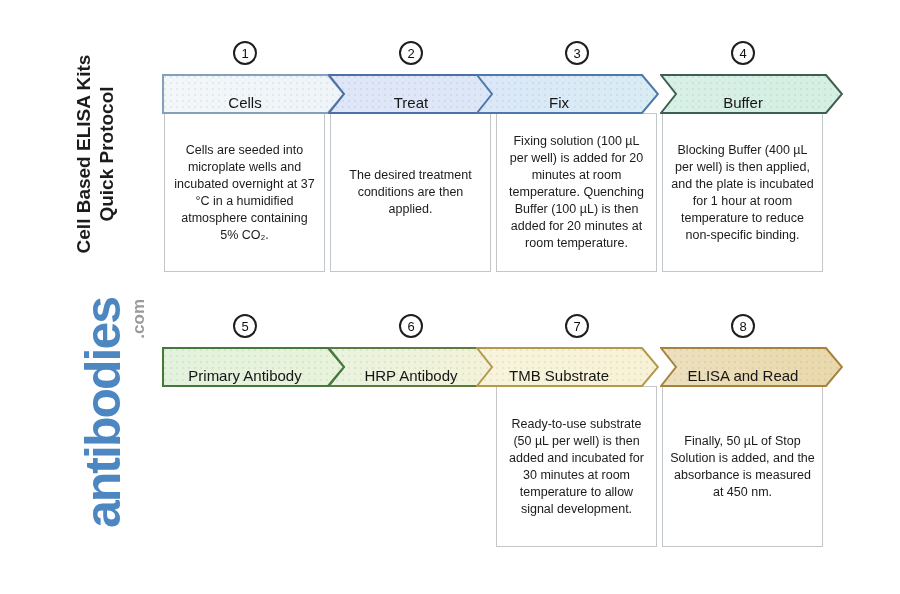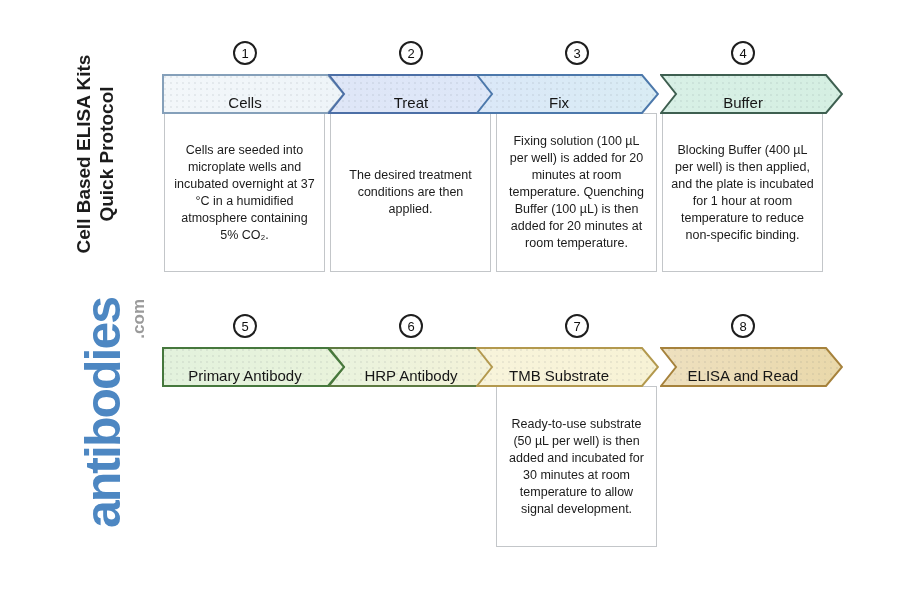--- a/index.html
+++ b/index.html
@@ -63,20 +63,23 @@
     </div>
   <div class="box bx2 r1b">
       <p>Fixing solution (100 µL per well) is added for 20 minutes at room temperature. Quenching Buffer (100 µL) is then added for 20 minutes at room temperature.</p>
     </div>
   <div class="box bx3 r1b">
       <p>Blocking Buffer (400 µL per well) is then applied, and the plate is incubated for 1 hour at room temperature to reduce non-specific binding.</p>
     </div>
 
   <div class="box bx2 r2b">
       <p>Ready-to-use substrate (50 µL per well) is then added and incubated for 30 minutes at room temperature to allow signal development.</p>
+    </div>
+  <div class="box bx3 r2b">
+      <p>Finally, 50 µL of Stop Solution is added, and the absorbance is measured at 450 nm.</p>
     </div>
 
   <div class="arrow c0 r1a">
     <svg viewBox="0 0 183 40">
       <defs>
           <linearGradient id="ag0" x1="0" y1="0" x2="1" y2="0">
         <stop offset="0" stop-color="#f3f7fa"></stop>
         <stop offset="1" stop-color="#eef4f8"></stop>
       </linearGradient>
         </defs>

